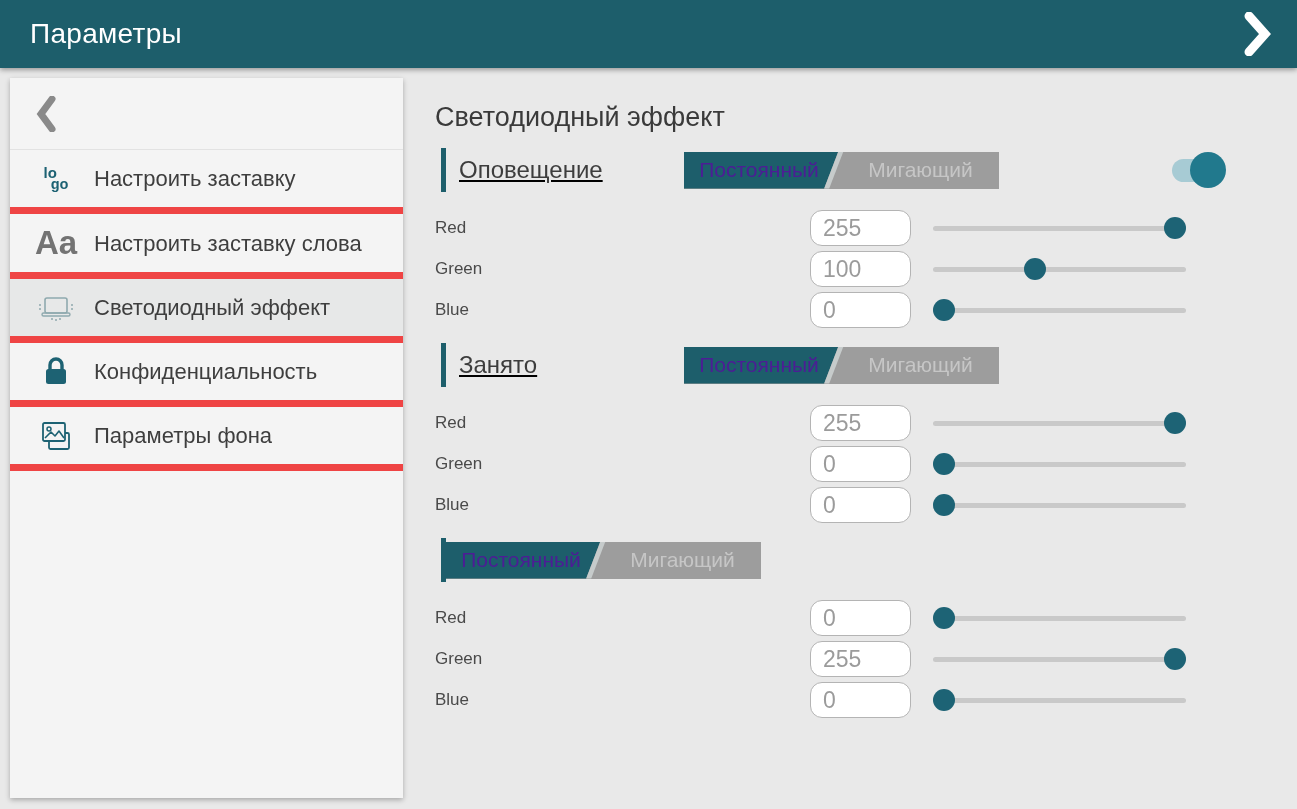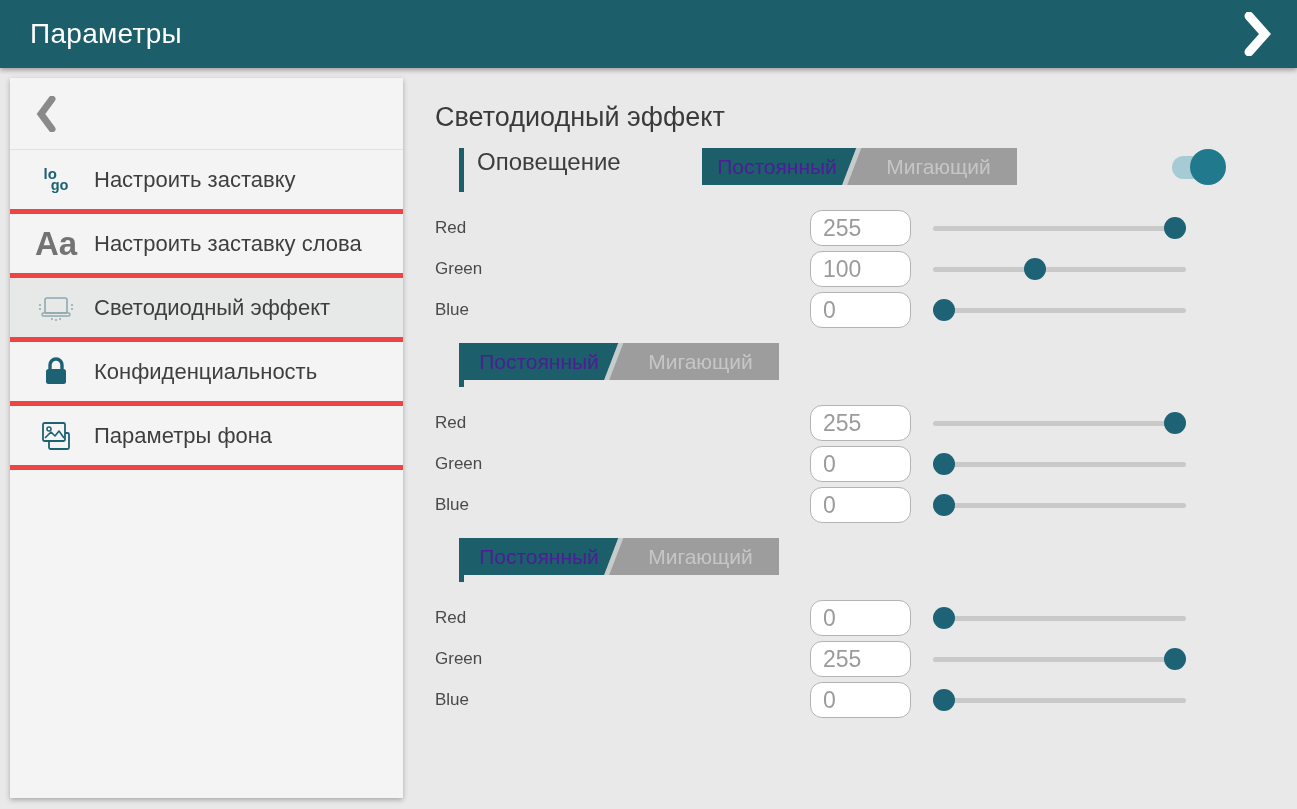--- a/index.html
+++ b/index.html
@@ -15,34 +15,34 @@
 
   
   .content { position:relative; height:741px; }
 
   
   .sidebar { position:absolute; left:10px; top:10px; bottom:11px; width:393px;
     background:#f4f4f4; box-shadow:0 2px 5px rgba(0,0,0,.28); }
   .side-back { height:72px; display:flex; align-items:center; padding-left:26px;
     border-bottom:1px solid #e2e2e2; cursor:pointer; }
   .side-item { display:flex; align-items:center; min-height:64px;
-    padding:10px 18px 10px 24px; border-bottom:5px solid #ef4444; cursor:pointer; }
+    padding:10px 18px 10px 24px; border-bottom:7px solid #ef4444; cursor:pointer; }
   .side-item.selected { background:#e7e8e8; }
   .side-icon { width:44px; min-width:44px; display:flex; justify-content:center;
     align-items:center; margin-right:16px; }
   .side-label { font-size:22px; color:#3e3e3e; line-height:27px; }
   .logo-ic { color:#1d6273; font-weight:bold; font-size:15px; line-height:13px; }
   .logo-ic .l2 { margin-left:7px;font-family:Liberation Mono, monospace; }
   .aa-ic { color:#737373; font-weight:bold; font-size:33px; }
 
   
   .main { position:absolute; left:435px; top:0; right:0; padding-top:34px; }
   .main-title { font-size:27px; color:#3a3a3a; font-weight:400; }
-  .section-header { display:flex; margin:15px 0 0 24px;
-    height:44px; padding-right:71px; }
+  .section-header { display:flex; align-items:center; margin:15px 0 0 6px;
+    height:44px; padding-right:71px;text-decoration:underline; }
   .accent-bar { width:5px; height:44px; background:#1d5e6b; }
   .section-name { margin-left:13px; width:225px; font-size:24px; color:#3d3d3d; }
 
   
   .tabset { position:relative; width:315px; height:37px; background:#9d9d9d;
     overflow:hidden; flex:none; }
   .tab-teal { position:absolute; inset:0; background:#1d5e6b;
     clip-path:polygon(0 0, 49% 0, 44.5% 100%, 0 100%); }
   .tab-slash { position:absolute; inset:0; background:#c6cbcb;
     clip-path:polygon(49% 0, 50.6% 0, 46.1% 100%, 44.5% 100%); }
@@ -191,20 +191,21 @@
         <input class="chan-input" value="0" style="">
         <div class="slider">
           <div class="slider-track"></div>
           <div class="slider-thumb" style="left: calc(0% + 0px);"></div>
         </div>
       </div>
     </div>
 
     <div class="section-header">
       <div class="accent-bar"></div>
+      <div class="section-name">Занято</div>
       <div class="tabset">
         <div class="tab-teal"></div>
         <div class="tab-slash"></div>
         <div class="tab-label tab-on">Постоянный</div>
         <div class="tab-label tab-off">Мигающий</div>
       </div>
     </div>
     <div class="channels">
       <div class="chan-row">
         <div class="chan-label">Red</div>

